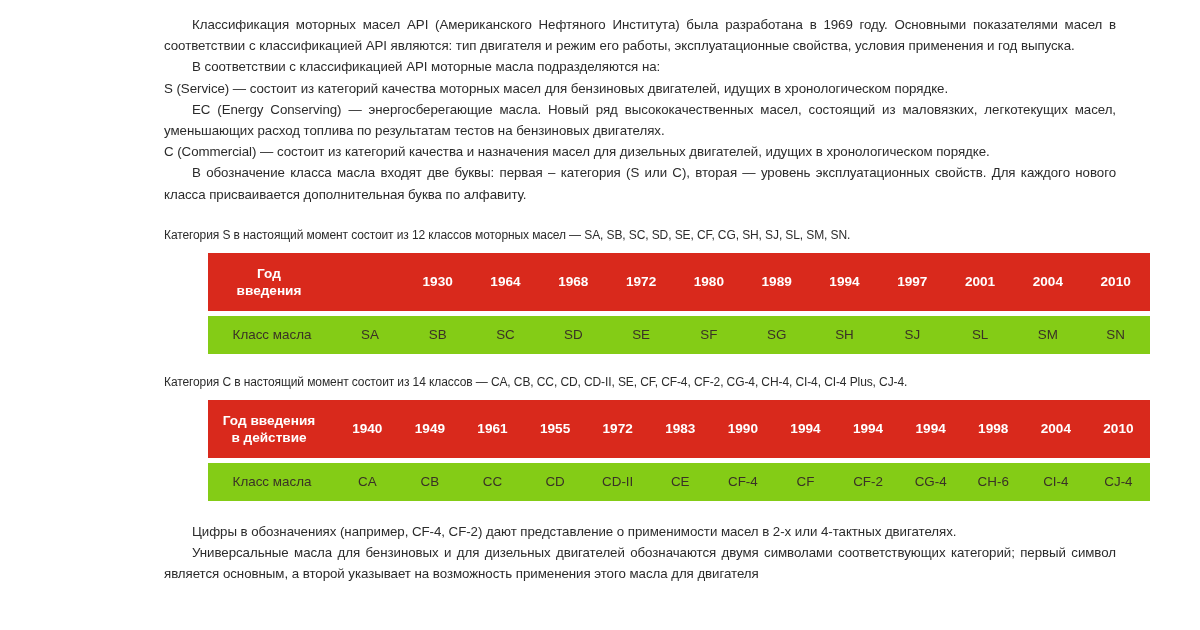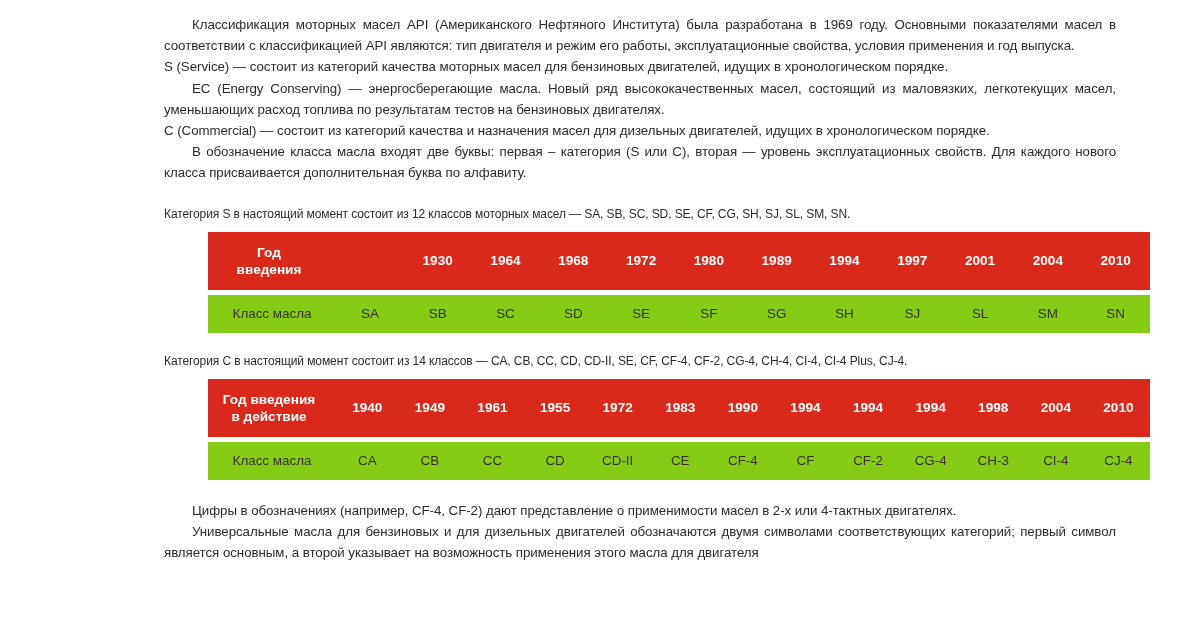--- a/index.html
+++ b/index.html
@@ -105,20 +105,21 @@
   .gap-4 { height: 8px; }
   .gap-5 { height: 20px; }
 </style>
 </head>
 <body>
 
 <div class="page">
 
   <div class="prose">
     <p class="para indent">Классификация моторных масел API (Американского Нефтяного Института) была разработана в 1969 году. Основными показателями масел в соответствии с классификацией API являются: тип двигателя и режим его работы, эксплуатационные свойства, условия применения и год выпуска.</p>
+    <p class="para indent">В соответствии с классификацией API моторные масла подразделяются на:</p>
     <p class="para">S (Service) — состоит из категорий качества моторных масел для бензиновых двигателей, идущих в хронологическом порядке.</p>
     <p class="para indent">EC (Energy Conserving) — энергосберегающие масла. Новый ряд высококачественных масел, состоящий из маловязких, легкотекущих масел, уменьшающих расход топлива по результатам тестов на бензиновых двигателях.</p>
     <p class="para">C (Commercial) — состоит из категорий качества и назначения масел для дизельных двигателей, идущих в хронологическом порядке.</p>
     <p class="para indent">В обозначение класса масла входят две буквы: первая – категория (S или C), вторая — уровень эксплуатационных свойств. Для каждого нового класса присваивается дополнительная буква по алфавиту.</p>
   </div>
 
   <div class="gap-1"></div>
 
   <p class="table-caption">Категория S в настоящий момент состоит из 12 классов моторных масел — SA, SB, SC, SD, SE, CF, CG, SH, SJ, SL, SM, SN.</p>
 
@@ -211,21 +212,21 @@
           <td>CA</td>
           <td>CB</td>
           <td>CC</td>
           <td>CD</td>
           <td>CD-II</td>
           <td>CE</td>
           <td>CF-4</td>
           <td>CF</td>
           <td>CF-2</td>
           <td>CG-4</td>
-          <td>CH-3</td>
+          <td>CH-6</td>
           <td>CI-4</td>
           <td>CJ-4</td>
         </tr>
       </tbody>
     </table>
   </div>
 
   <div class="gap-5"></div>
 
   <div class="prose">

